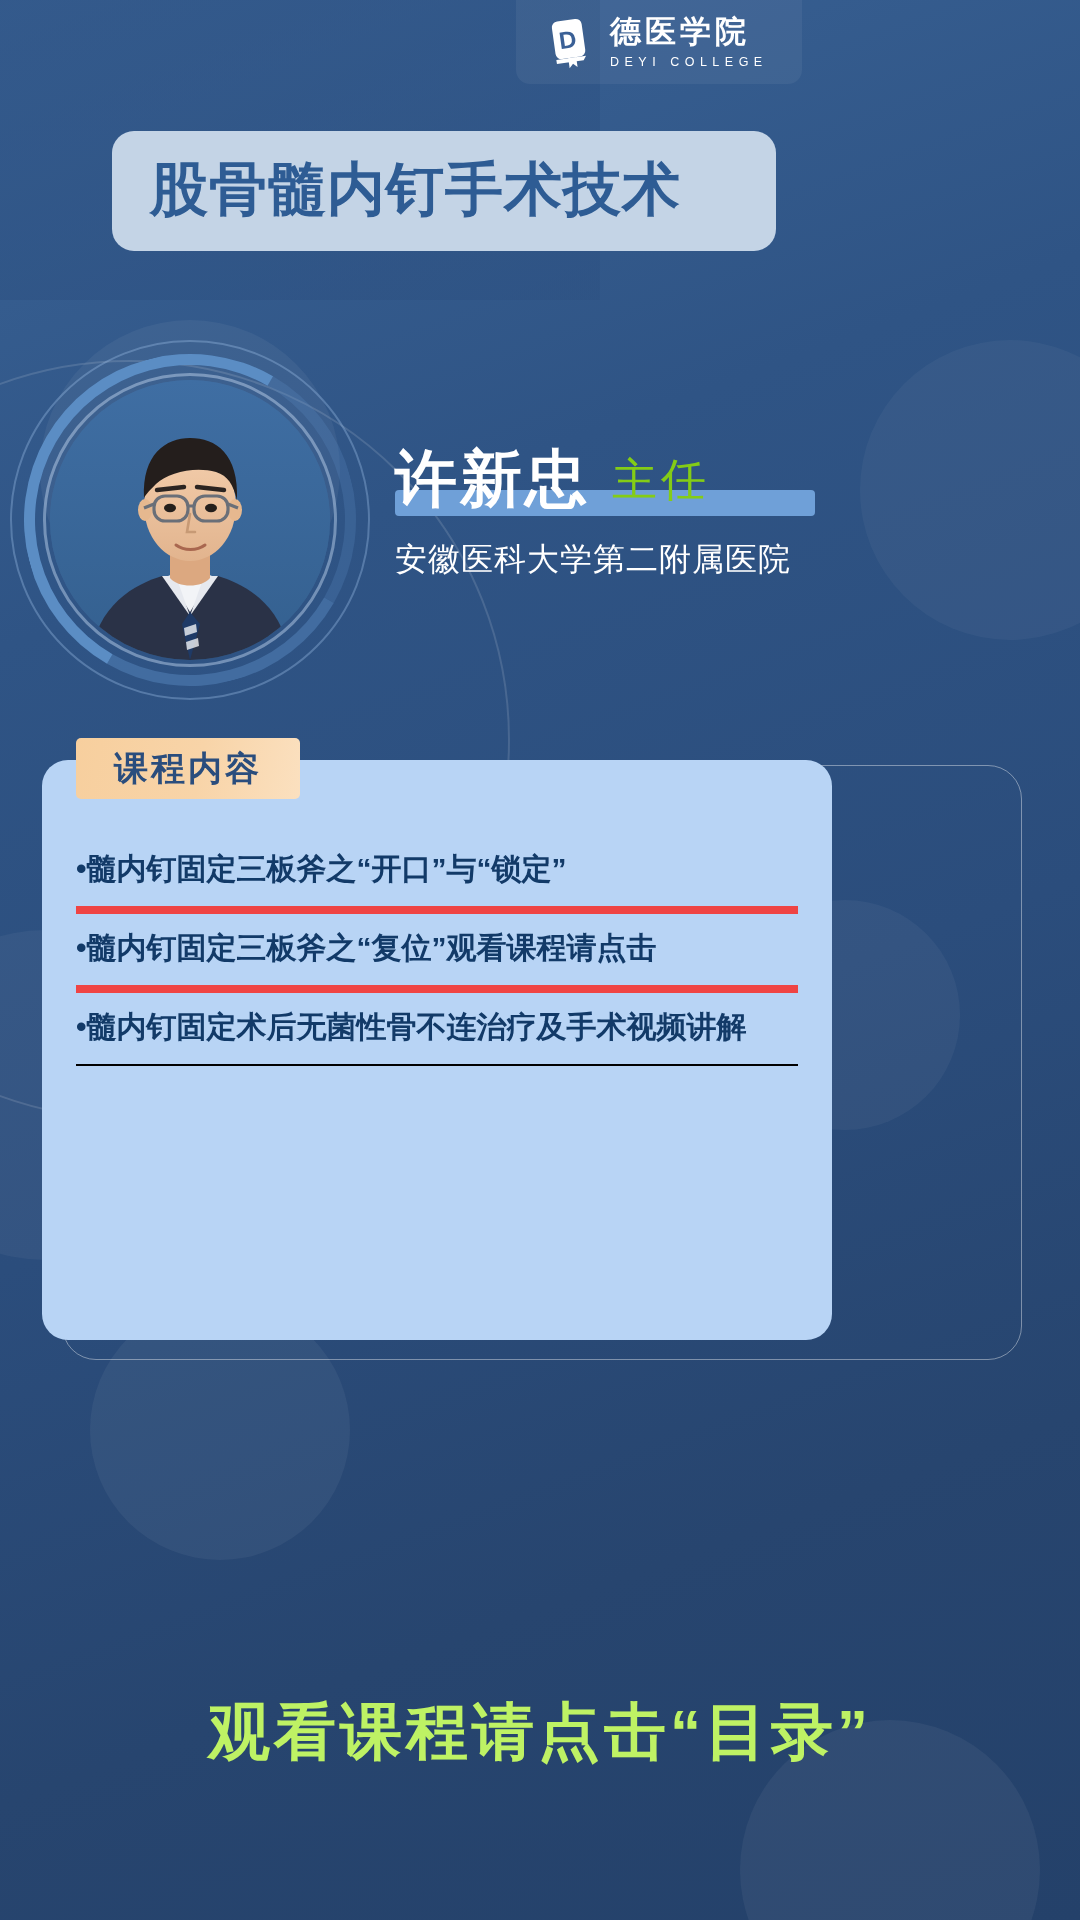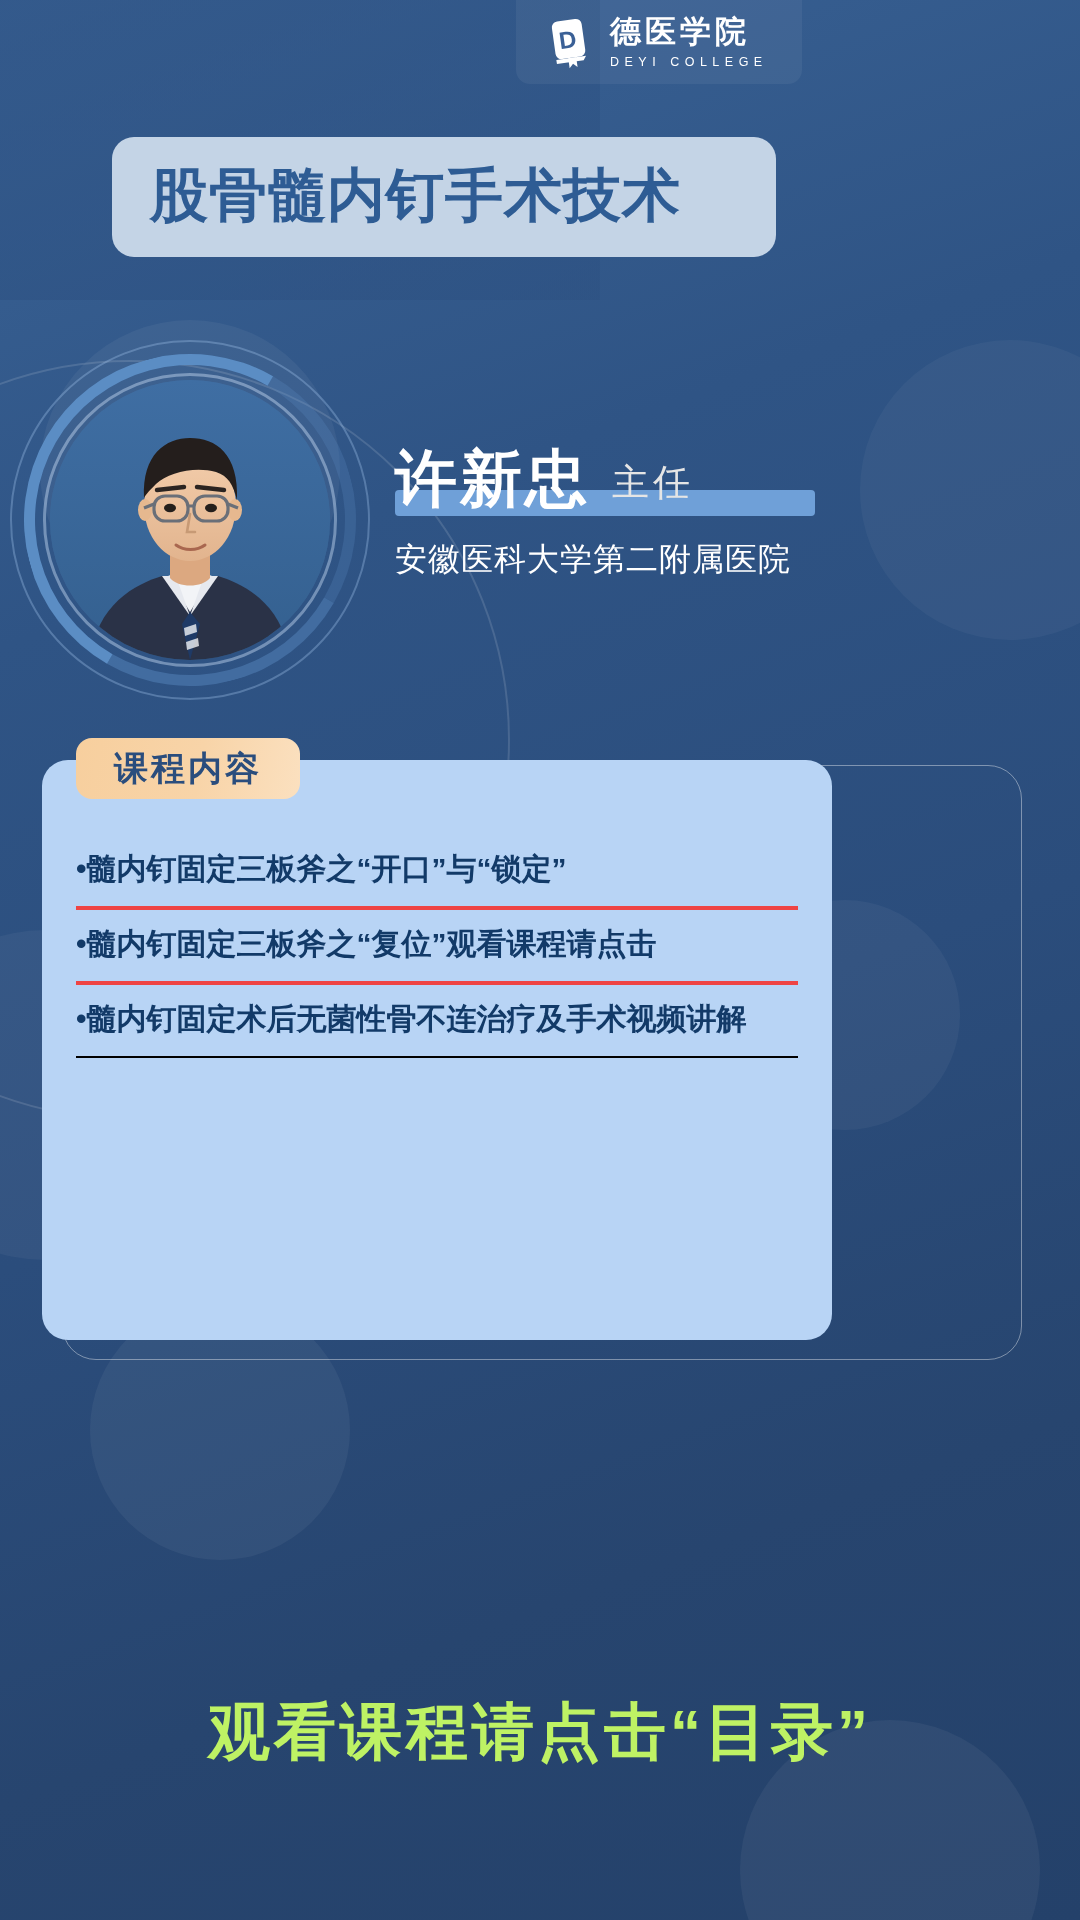--- a/index.html
+++ b/index.html
@@ -72,21 +72,21 @@
     color:#fff; font-size:31px; font-weight:bold; letter-spacing:4px;
     line-height:1;
   }
   .logo-en {
     color:#fff; font-size:12.5px; letter-spacing:5.5px; line-height:1;
     font-weight:500;
   }
 
   
   .title-card {
-    position:absolute; left:112px; top:137px; width:664px;
+    position:absolute; left:112px; top:131px; width:664px;
     background:#c4d4e6;
     border-radius:22px;
     padding:24px 30px 28px 38px;
   }
   .title-line {
     color:#2e5c94;
     font-size:58px;
     font-weight:bold;
     letter-spacing:1px;
     line-height:1.18;
@@ -137,21 +137,21 @@
     position:absolute; left:0; bottom:0; width:420px; height:26px;
     background:#6fa0d8; border-radius:4px; z-index:0;
   }
   .speaker-name {
     position:relative; z-index:1;
     color:#fff; font-size:62px; font-weight:bold; letter-spacing:3px;
     line-height:1;
   }
   .speaker-role {
     position:relative; z-index:1;
-    color:#e5e5e5; font-size:37px; letter-spacing:4px; line-height:1.1;
+    color:#84cc16; font-size:45px; letter-spacing:4px; line-height:1.1;
     padding-bottom:6px;
   }
   .speaker-org {
     margin-top:22px;
     color:#ffffff; font-size:32px; letter-spacing:1px;
   }
 
   
   .panel-frame {
     position:absolute; left:62px; top:765px; width:960px; height:595px;
@@ -159,33 +159,33 @@
     border-radius:34px;
   }
   .panel {
     position:absolute; left:42px; top:760px; width:790px; height:580px;
     background:#b8d4f5;
     border-radius:26px;
   }
   .badge {
     position:absolute; left:76px; top:738px;
     background:linear-gradient(100deg,#f7cf9e 0%,#f8d4a8 55%,#fbe0bf 100%);
-    border-radius:16px;
+    border-radius:5px;
     padding:12px 38px;
   }
   .badge-text {
     color:#2a4d7d; font-size:34px; font-weight:bold; letter-spacing:3px;
     line-height:1.1;
   }
   .list {
     position:absolute; left:76px; top:835px; width:722px;
   }
   .list-item {
     padding:14px 0 16px 0;
-    border-bottom:4px solid #ef4444;
+    border-bottom:8px solid #ef4444;
     color:#123a68;
     font-size:30px;
     font-weight:bold;
     letter-spacing:0px;
     white-space:nowrap;
   }
   .list-item:last-child { border-bottom:2px solid #000000; }
 
   
   .cta {

